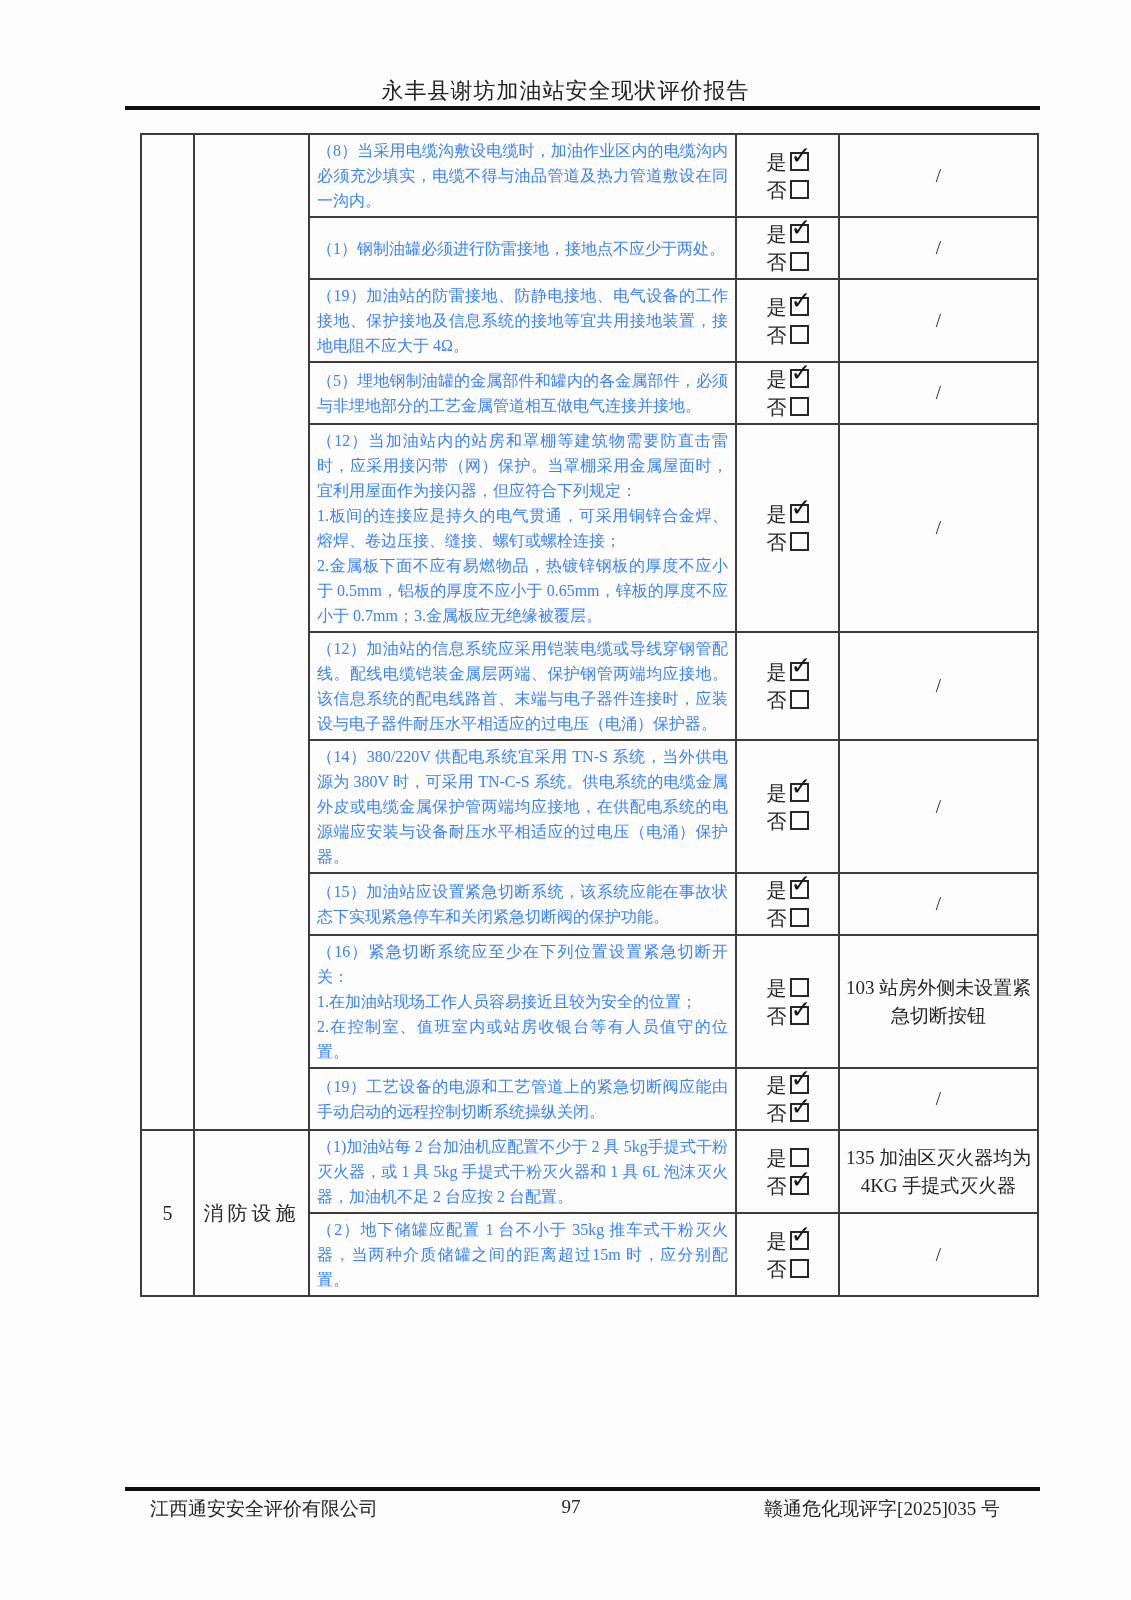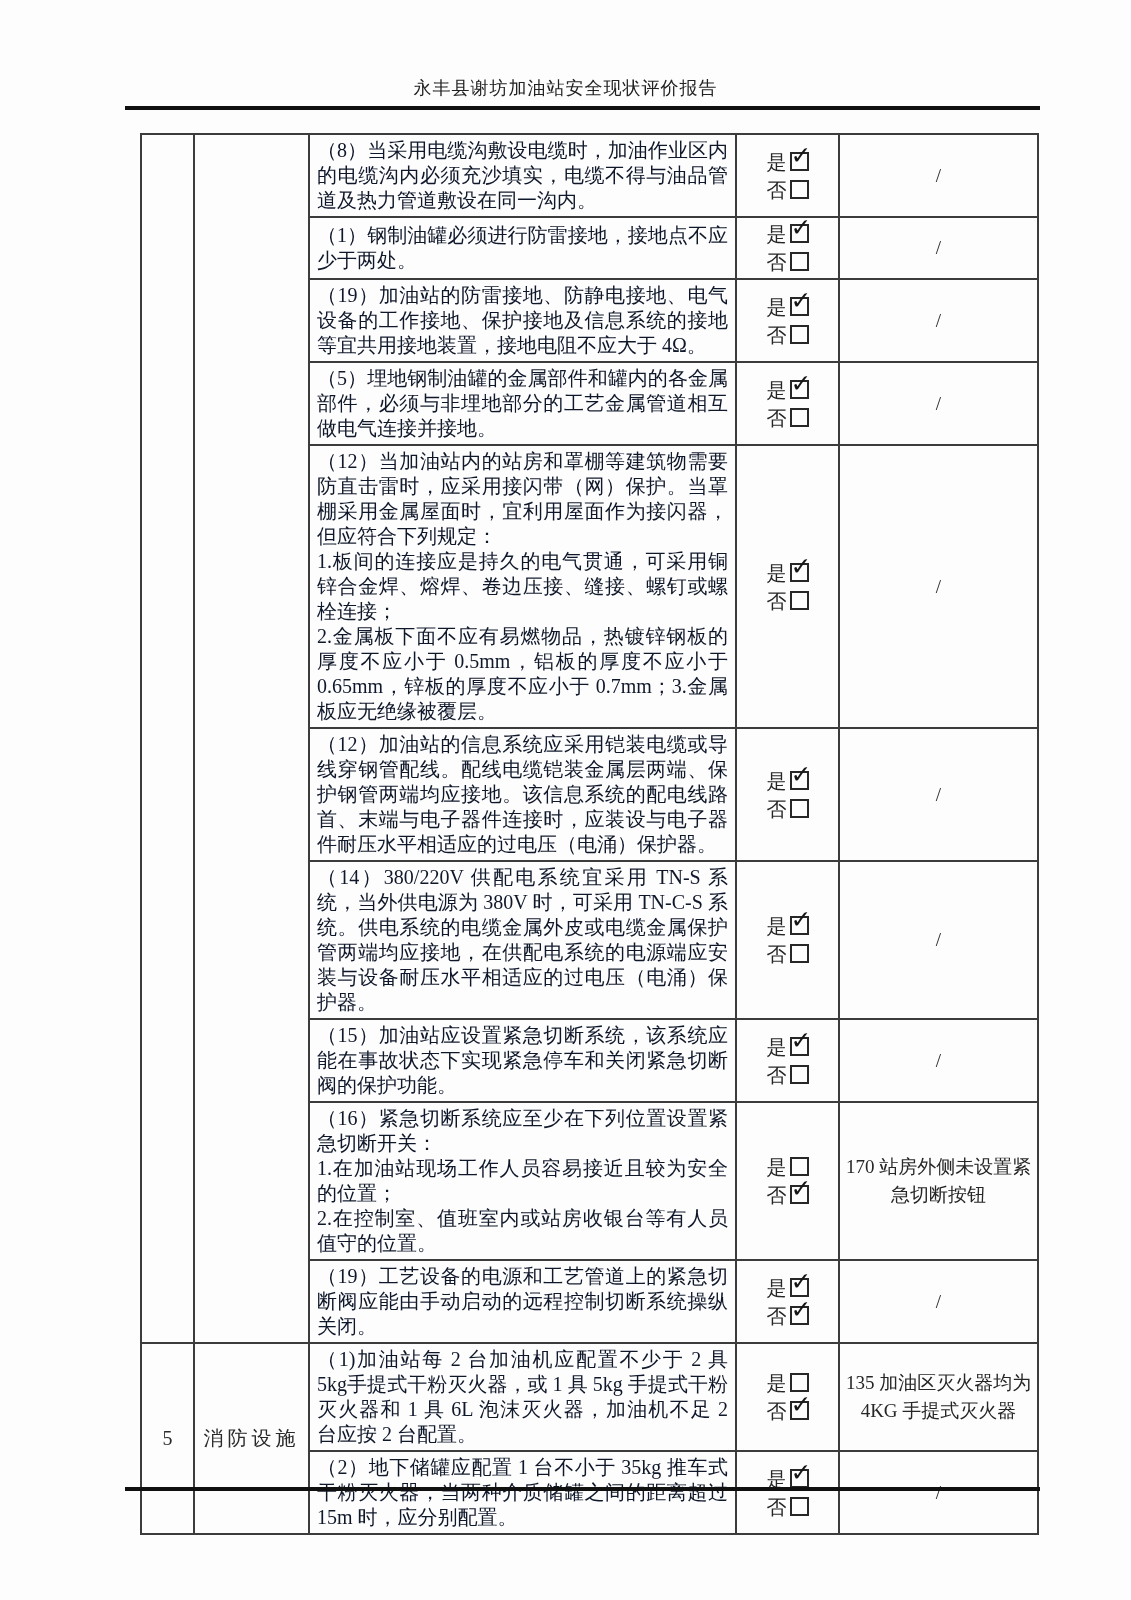--- a/index.html
+++ b/index.html
@@ -6,21 +6,21 @@
   .page {
     position:relative;
     width:1131px; height:1600px;
     background:#fdfdfd;
     color:#1e1e1e;
     font-family:"Liberation Serif","DejaVu Serif",serif;
     overflow:hidden;
   }
   .doc-title {
     position:absolute; top:76px; left:0; width:100%;
-    text-align:center; font-size:18px; letter-spacing:1px;
+    text-align:center; font-size:22px; letter-spacing:1px;
     color:#222;
   }
   .rule {
     position:absolute; left:125px; width:915px; height:4px;
     background:#101010;
   }
   .rule-header { top:106px; }
   .rule-footer { top:1487px; }
 
   table.checklist {
@@ -29,23 +29,23 @@
   }
   table.checklist td {
     border:2px solid #3c3c3c;
     box-sizing:border-box;
   }
   .seq-cell, .category-cell {
     text-align:center; vertical-align:middle; font-size:20px; color:#2a2a2a;
   }
   .category-cell { letter-spacing:4px;font-family:Liberation Mono, monospace; }
   .req-cell {
-    font-size:20px; line-height:25px; padding:3px 7px;
+    font-size:16px; line-height:25px; padding:3px 7px;
     text-align:justify; white-space:pre-wrap; vertical-align:middle;
-    color:#0f172a;
+    color:#3b82f6;
   }
   .cf-cell {
     text-align:center; vertical-align:middle;
     font-size:20px; line-height:28px; padding:2px 0; color:#262626;
   }
   .cf-line { white-space:nowrap; }
   .cb {
     display:inline-block; width:15px; height:15px;
     border:2px solid #272727; margin-left:3px;
     position:relative; top:2px; background:#fdfdfd;
@@ -153,21 +153,21 @@
           <td class="remark-cell">/</td>
         </tr>
         <tr>
           <td class="req-cell">（16）紧急切断系统应至少在下列位置设置紧急切断开关：
 1.在加油站现场工作人员容易接近且较为安全的位置；
 2.在控制室、值班室内或站房收银台等有人员值守的位置。</td>
           <td class="cf-cell">
             <div class="cf-line"><span>是</span><span class="cb"></span></div>
             <div class="cf-line"><span>否</span><span class="cb cb--checked"></span></div>
           </td>
-          <td class="remark-cell">170 站房外侧未设置紧急切断按钮</td>
+          <td class="remark-cell">103 站房外侧未设置紧急切断按钮</td>
         </tr>
         <tr>
           <td class="req-cell">（19）工艺设备的电源和工艺管道上的紧急切断阀应能由手动启动的远程控制切断系统操纵关闭。</td>
           <td class="cf-cell">
             <div class="cf-line"><span>是</span><span class="cb cb--checked"></span></div>
             <div class="cf-line"><span>否</span><span class="cb cb--checked"></span></div>
           </td>
           <td class="remark-cell">/</td>
         </tr>
         <tr>
@@ -185,13 +185,18 @@
           <td class="cf-cell">
             <div class="cf-line"><span>是</span><span class="cb cb--checked"></span></div>
             <div class="cf-line"><span>否</span><span class="cb"></span></div>
           </td>
           <td class="remark-cell">/</td>
         </tr>
       </tbody>
   </table>
 
   <div class="rule rule-footer"></div>
+  <div class="footer">
+    <span>江西通安安全评价有限公司</span>
+    <span>97</span>
+    <span>赣通危化现评字[2025]035 号</span>
+  </div>
 </div>
 
 </body></html>

